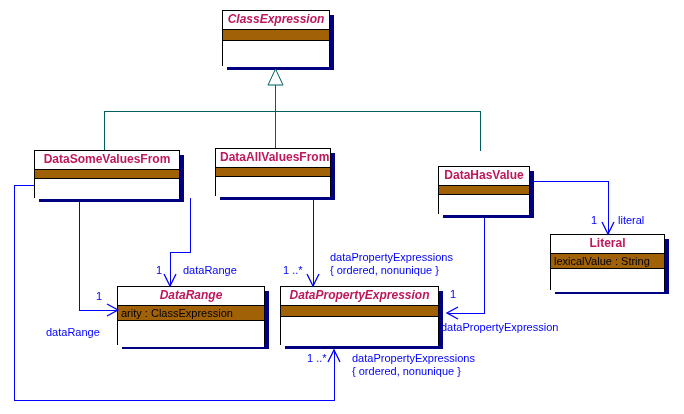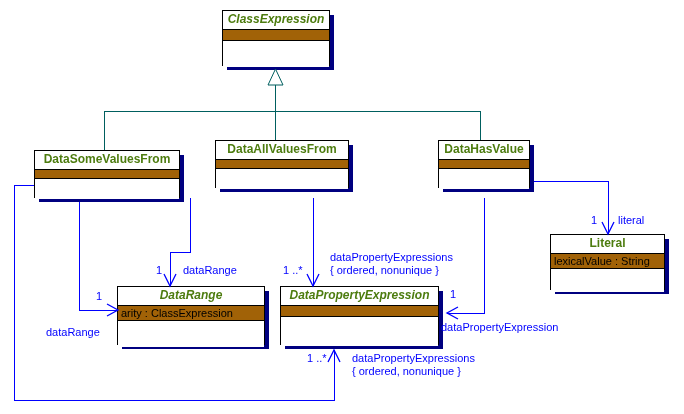--- a/index.html
+++ b/index.html
@@ -39,21 +39,21 @@
     right: -5px;
     bottom: -5px;
     height: 4px;
     background: #000080;
   }
   .uml-name {
     box-sizing: border-box;
     text-align: center;
     font-size: 12px;
     font-weight: bold;
-    color: #4d7c0f;
+    color: #be185d;
     line-height: 15px;
     padding: 1px 4px 2px 4px;
     border-bottom: 1px solid #000000;
     white-space: nowrap;
     background: #ffffff;
     position: relative;
     z-index: 2;
   }
   .uml-name.abstract {
     font-style: italic;
@@ -155,29 +155,29 @@
   </div>
 
   <div class="uml-class" style="left:34px; top:150px; width:146px; height:48px;">
     <div class="shadow-r"></div>
     <div class="shadow-b"></div>
     <div class="uml-name">DataSomeValuesFrom</div>
     <div class="uml-attrs" style="height:9px;"></div>
     <div class="uml-ops" style="height:20px;"></div>
   </div>
 
-  <div class="uml-class" style="left:215px; top:140px; width:134px; height:48px;">
+  <div class="uml-class" style="left:215px; top:148px; width:116px; height:48px;">
     <div class="shadow-r"></div>
     <div class="shadow-b"></div>
     <div class="uml-name">DataAllValuesFrom</div>
     <div class="uml-attrs" style="height:9px;"></div>
     <div class="uml-ops" style="height:20px;"></div>
   </div>
 
-  <div class="uml-class" style="left:438px; top:140px; width:92px; height:48px;">
+  <div class="uml-class" style="left:438px; top:166px; width:92px; height:48px;">
     <div class="shadow-r"></div>
     <div class="shadow-b"></div>
     <div class="uml-name">DataHasValue</div>
     <div class="uml-attrs" style="height:9px;"></div>
     <div class="uml-ops" style="height:20px;"></div>
   </div>
 
   <div class="uml-class" style="left:117px; top:286px; width:148px; height:59px;">
     <div class="shadow-r"></div>
     <div class="shadow-b"></div>

